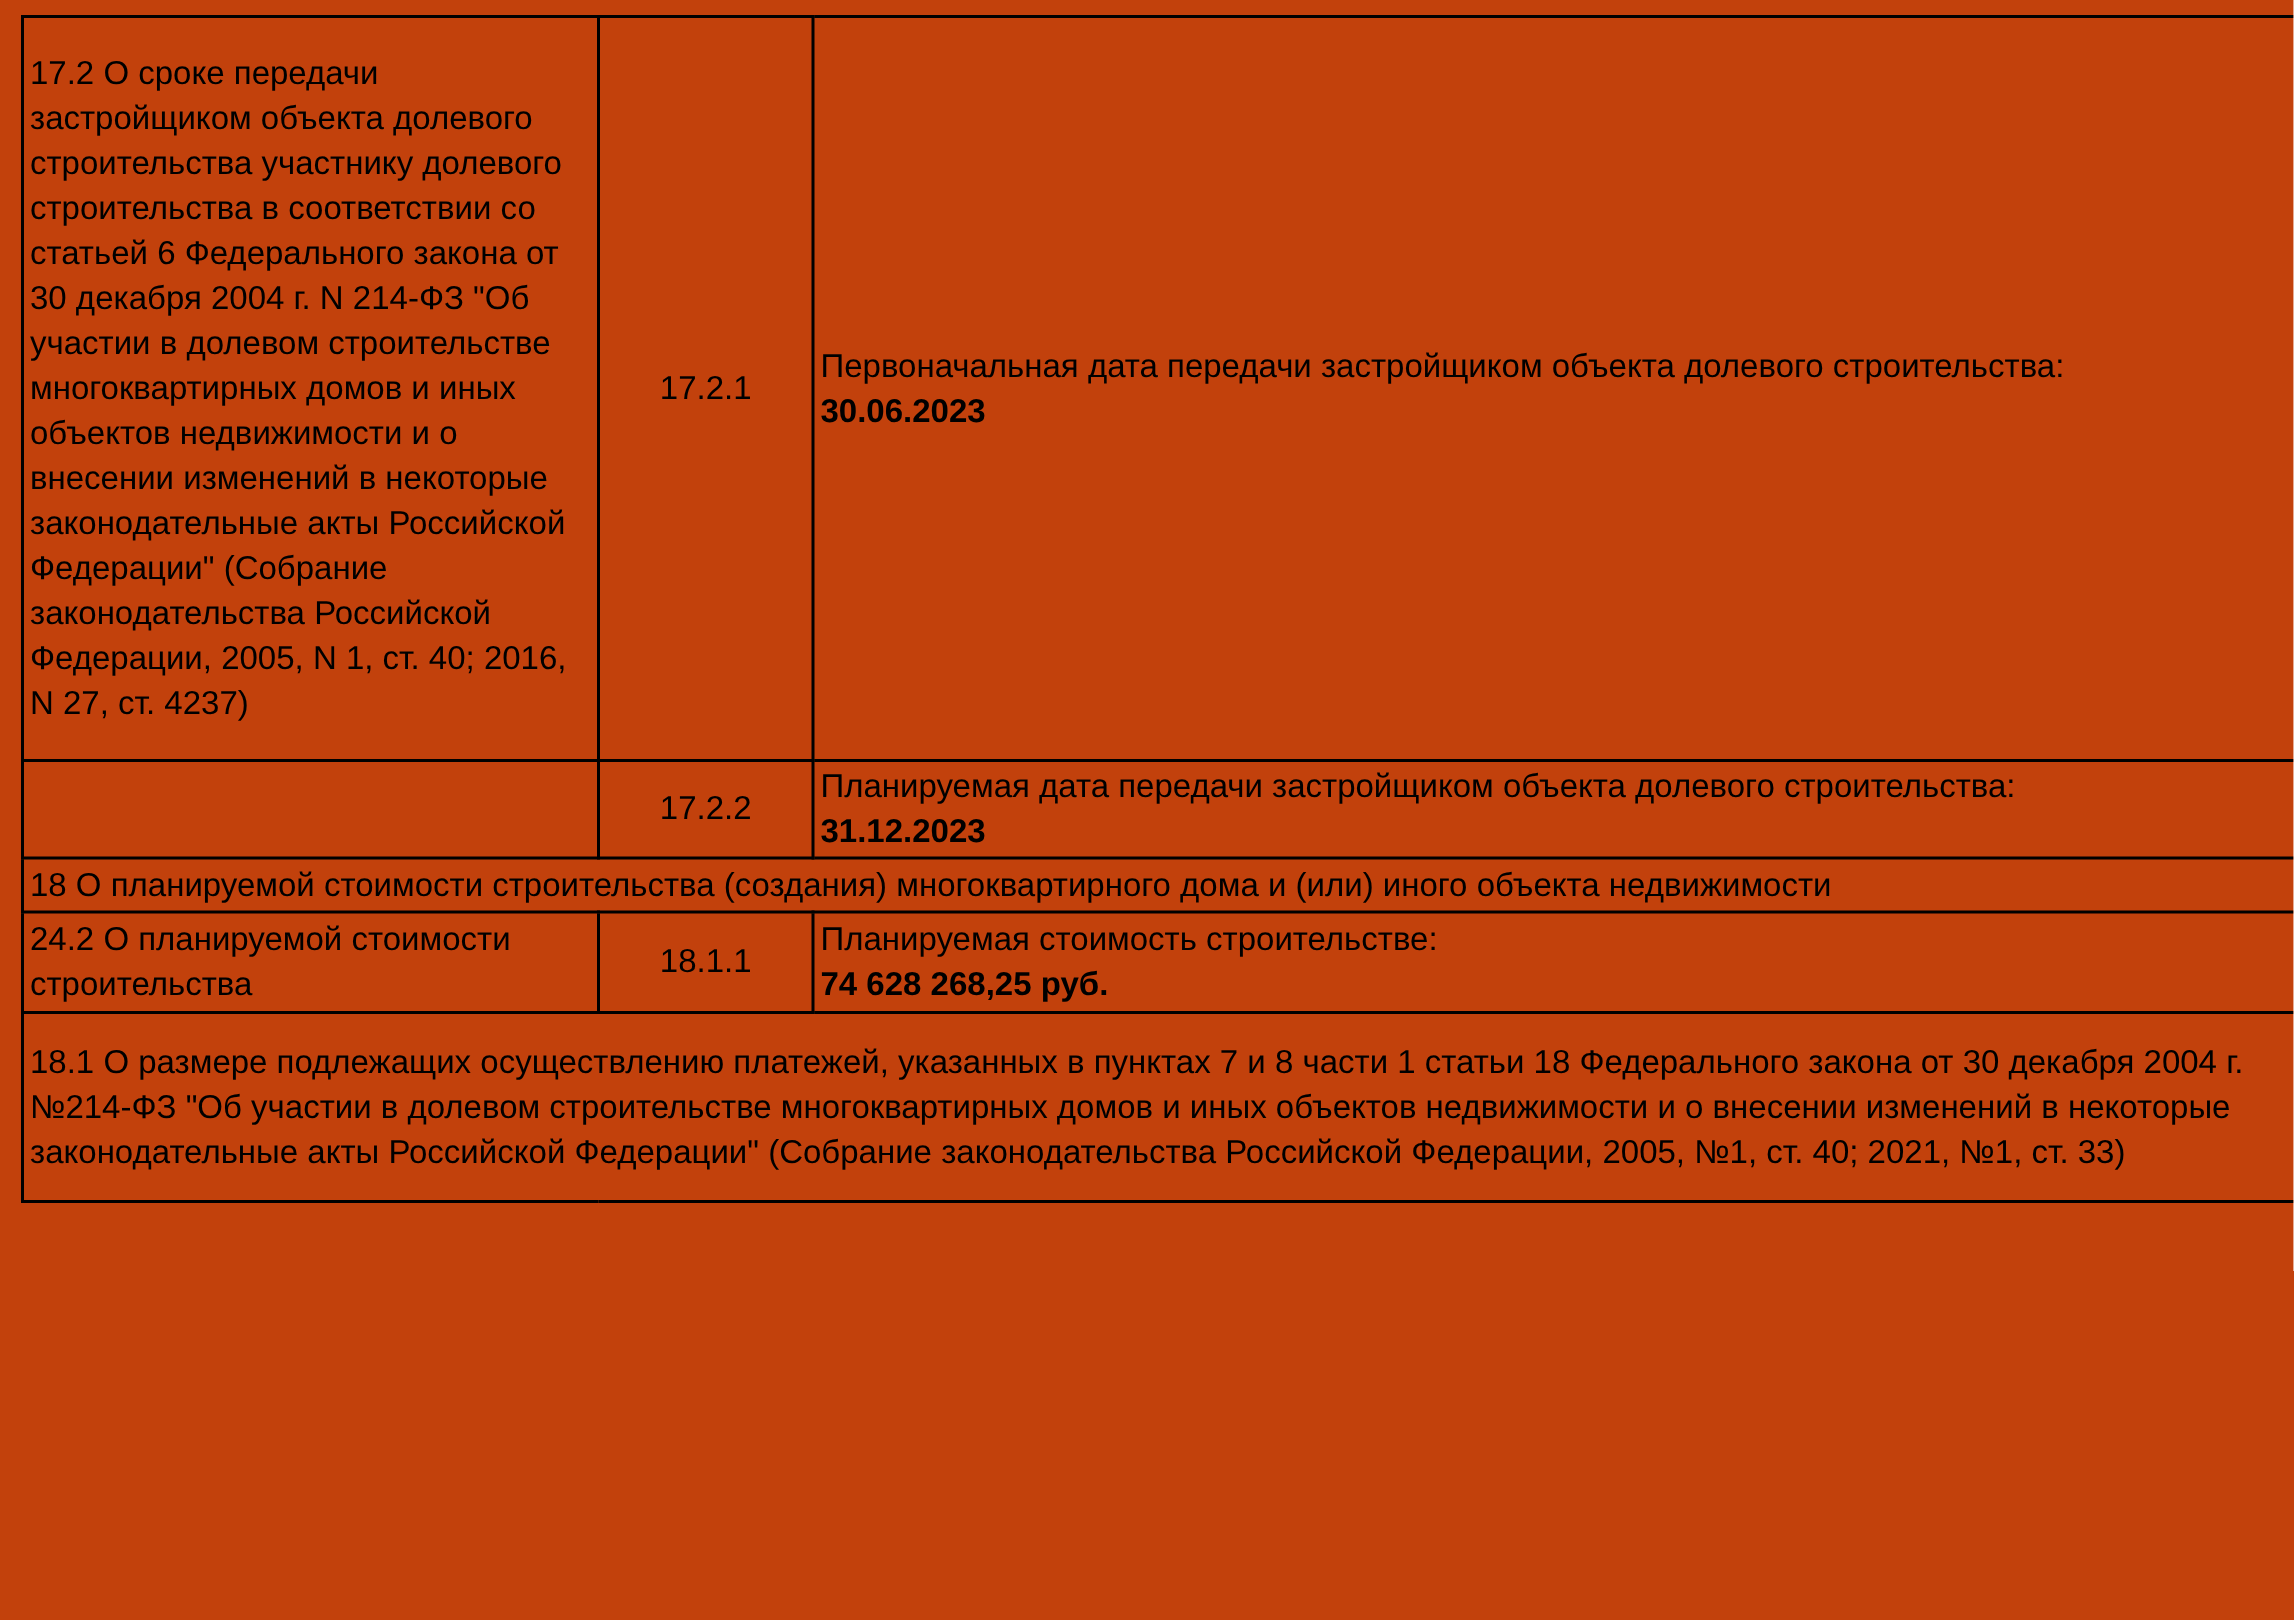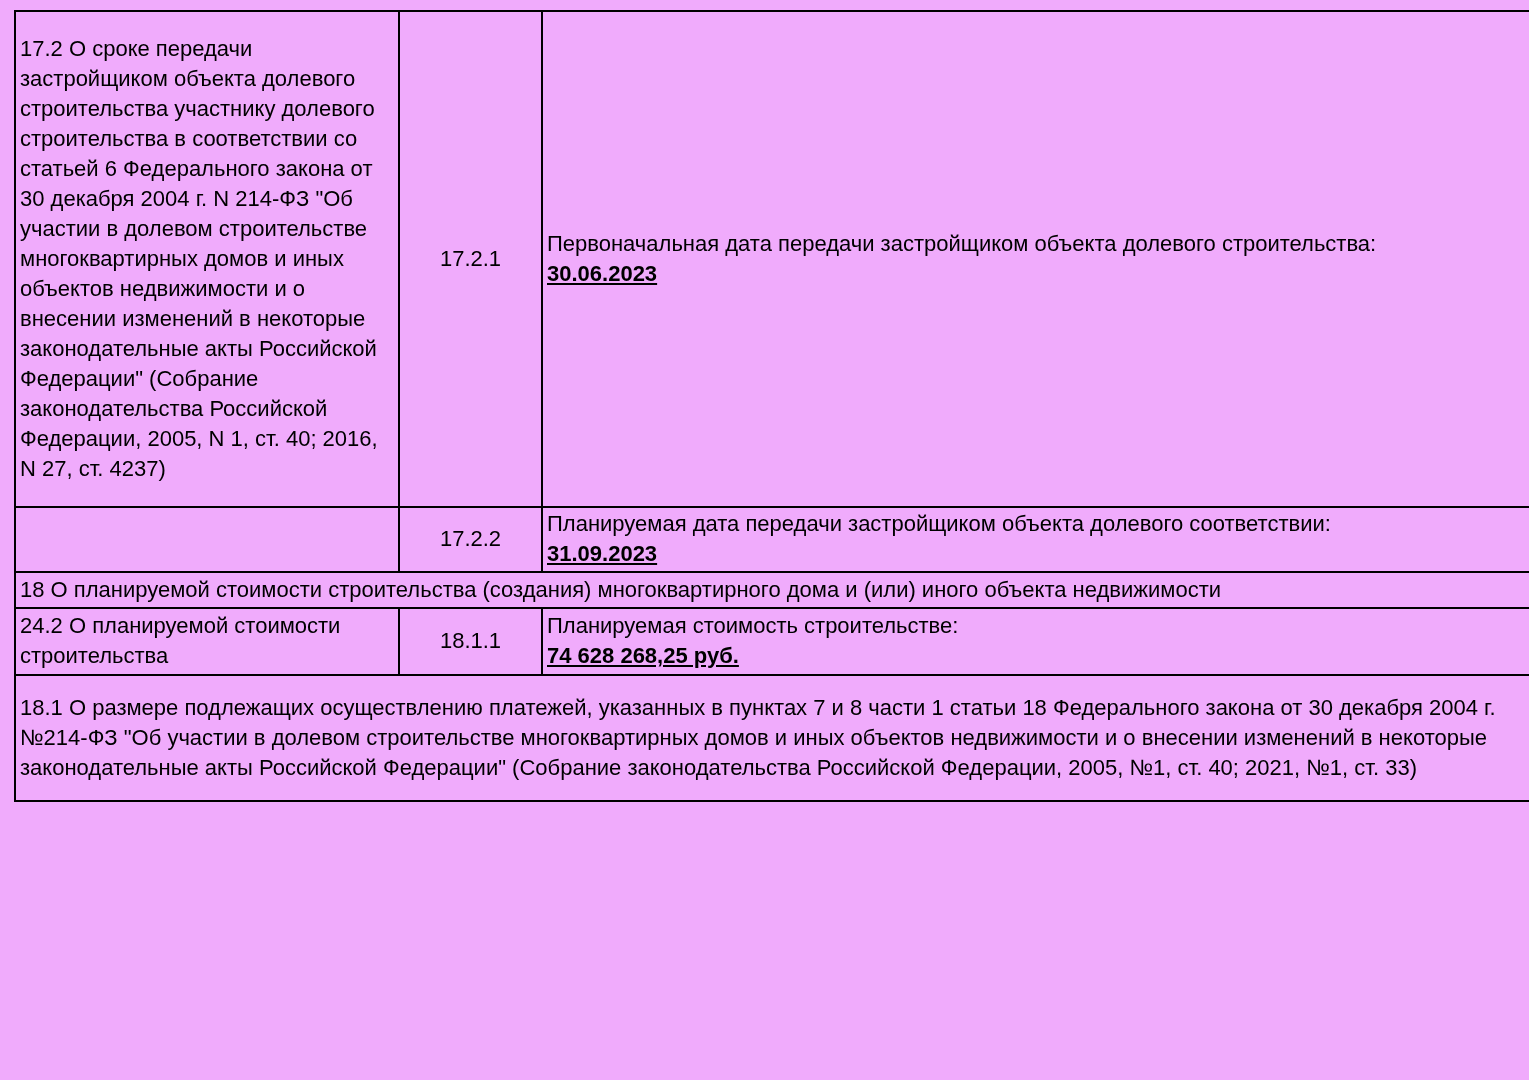--- a/index.html
+++ b/index.html
@@ -8,21 +8,21 @@
     background: #ffffff;
     width: 1529px;
     height: 1080px;
     font-family: "Liberation Sans", "DejaVu Sans", sans-serif;
     color: #000000;
   }
   .page {
     position: relative;
     width: 1529px;
     height: 1080px;
-    background: #f0abfc;
+    background: #c2410c;
     overflow: hidden;
   }
   table.doc-table {
     position: absolute;
     left: 14px;
     top: 10px;
     width: 1500px;
     border-collapse: collapse;
     table-layout: fixed;
     font-size: 22px;
@@ -37,21 +37,21 @@
   td.c1 { width: 374px; vertical-align: top; }
   td.c2 { width: 133px; text-align: center; }
   td.c3 { width: 981px; }
   tr.r-main  td { height: 491px; }
   tr.r-sub   td { height: 60px; }
   tr.r-band  td { height: 31px; }
   tr.r-cost  td { height: 62px; }
   tr.r-note  td { height: 121px; }
   .band-cell { vertical-align: middle; }
   .note-cell { vertical-align: top; }
-  .field-value { font-weight: bold; text-decoration: underline; }
+  .field-value { font-weight: bold; }
 </style>
 </head>
 <body>
 
 <div class="page">
   <table class="doc-table">
 
     <tbody>
         <tr class="r-main">
       <td class="c1">17.2 О сроке передачи застройщиком объекта долевого строительства участнику долевого строительства в соответствии со статьей 6 Федерального закона от 30 декабря 2004 г. N 214-ФЗ "Об участии в долевом строительстве многоквартирных домов и иных объектов недвижимости и о внесении изменений в некоторые законодательные акты Российской Федерации" (Собрание законодательства Российской Федерации, 2005, N 1, ст. 40; 2016, N 27, ст. 4237)</td>
@@ -59,22 +59,22 @@
       <td class="c3">
         <div class="field-label">Первоначальная дата передачи застройщиком объекта долевого строительства:</div>
         <div class="field-value">30.06.2023</div>
       </td>
     </tr>
 
     <tr class="r-sub">
       <td class="c1"></td>
       <td class="c2">17.2.2</td>
       <td class="c3">
-        <div class="field-label">Планируемая дата передачи застройщиком объекта долевого соответствии:</div>
-        <div class="field-value">31.09.2023</div>
+        <div class="field-label">Планируемая дата передачи застройщиком объекта долевого строительства:</div>
+        <div class="field-value">31.12.2023</div>
       </td>
     </tr>
 
     <tr class="r-band">
       <td class="band-cell" colspan="3">18 О планируемой стоимости строительства (создания) многоквартирного дома и (или) иного объекта недвижимости</td>
     </tr>
 
     <tr class="r-cost">
       <td class="c1">24.2 О планируемой стоимости строительства</td>
       <td class="c2">18.1.1</td>

